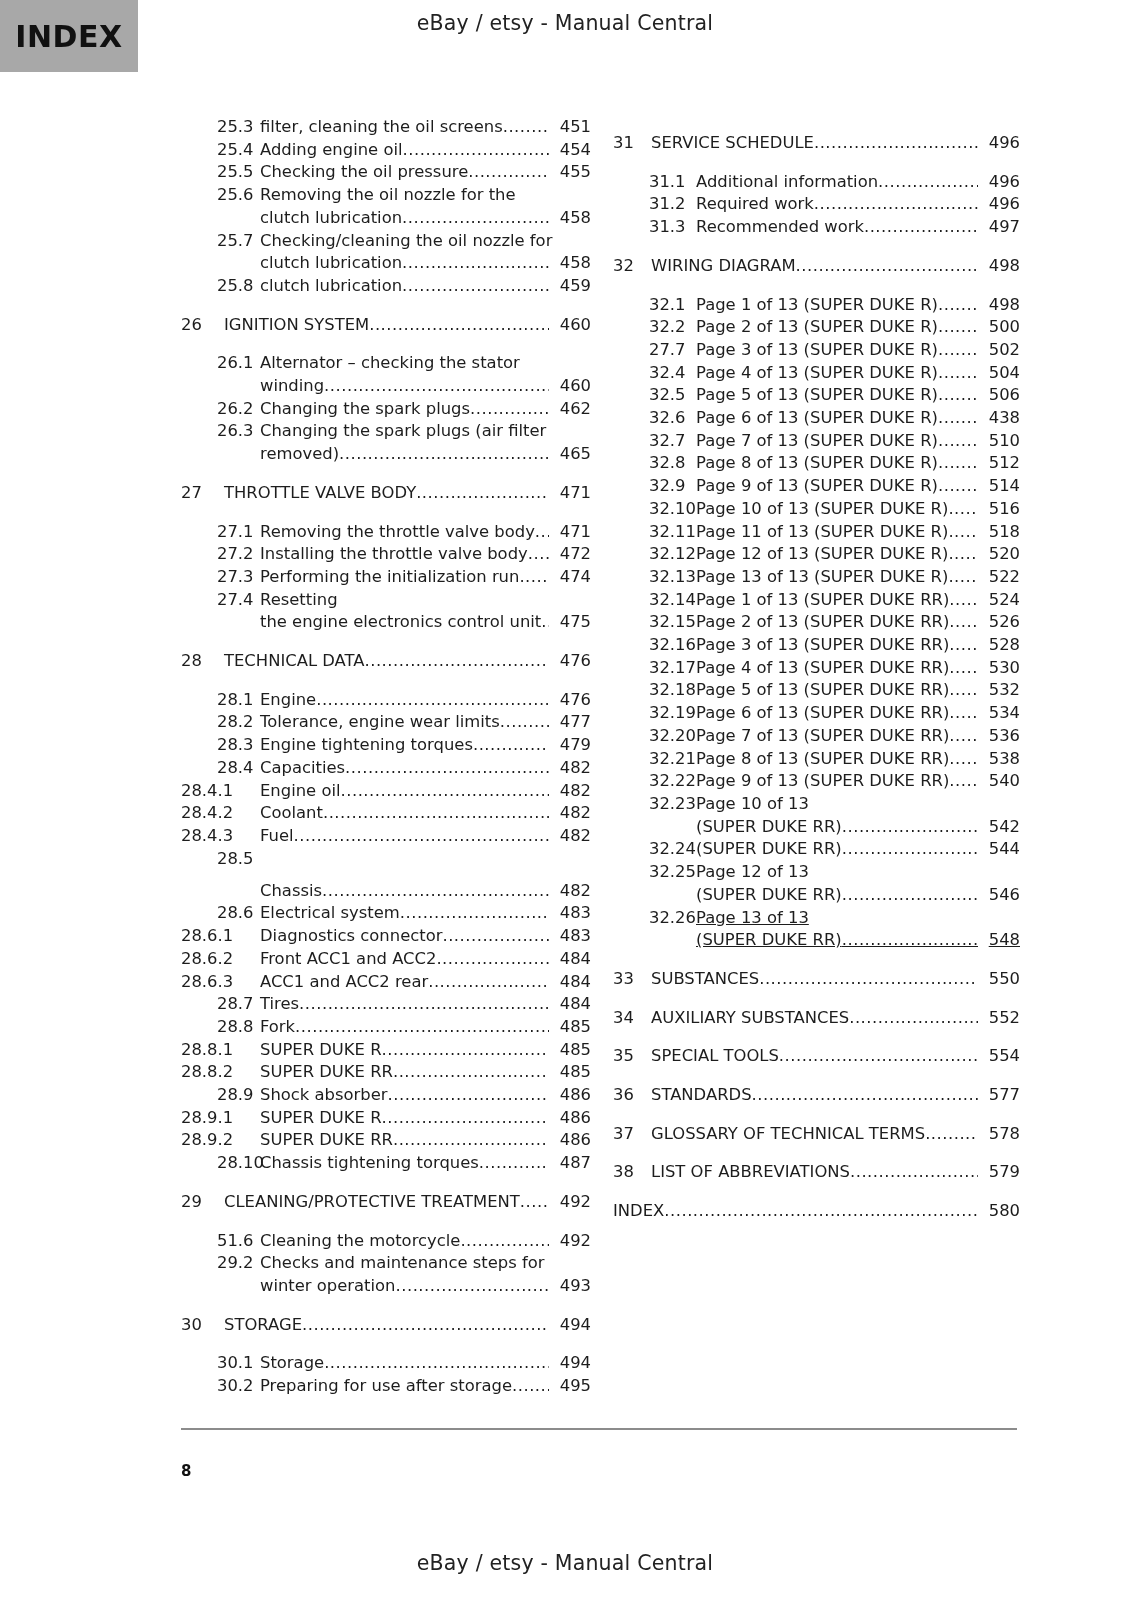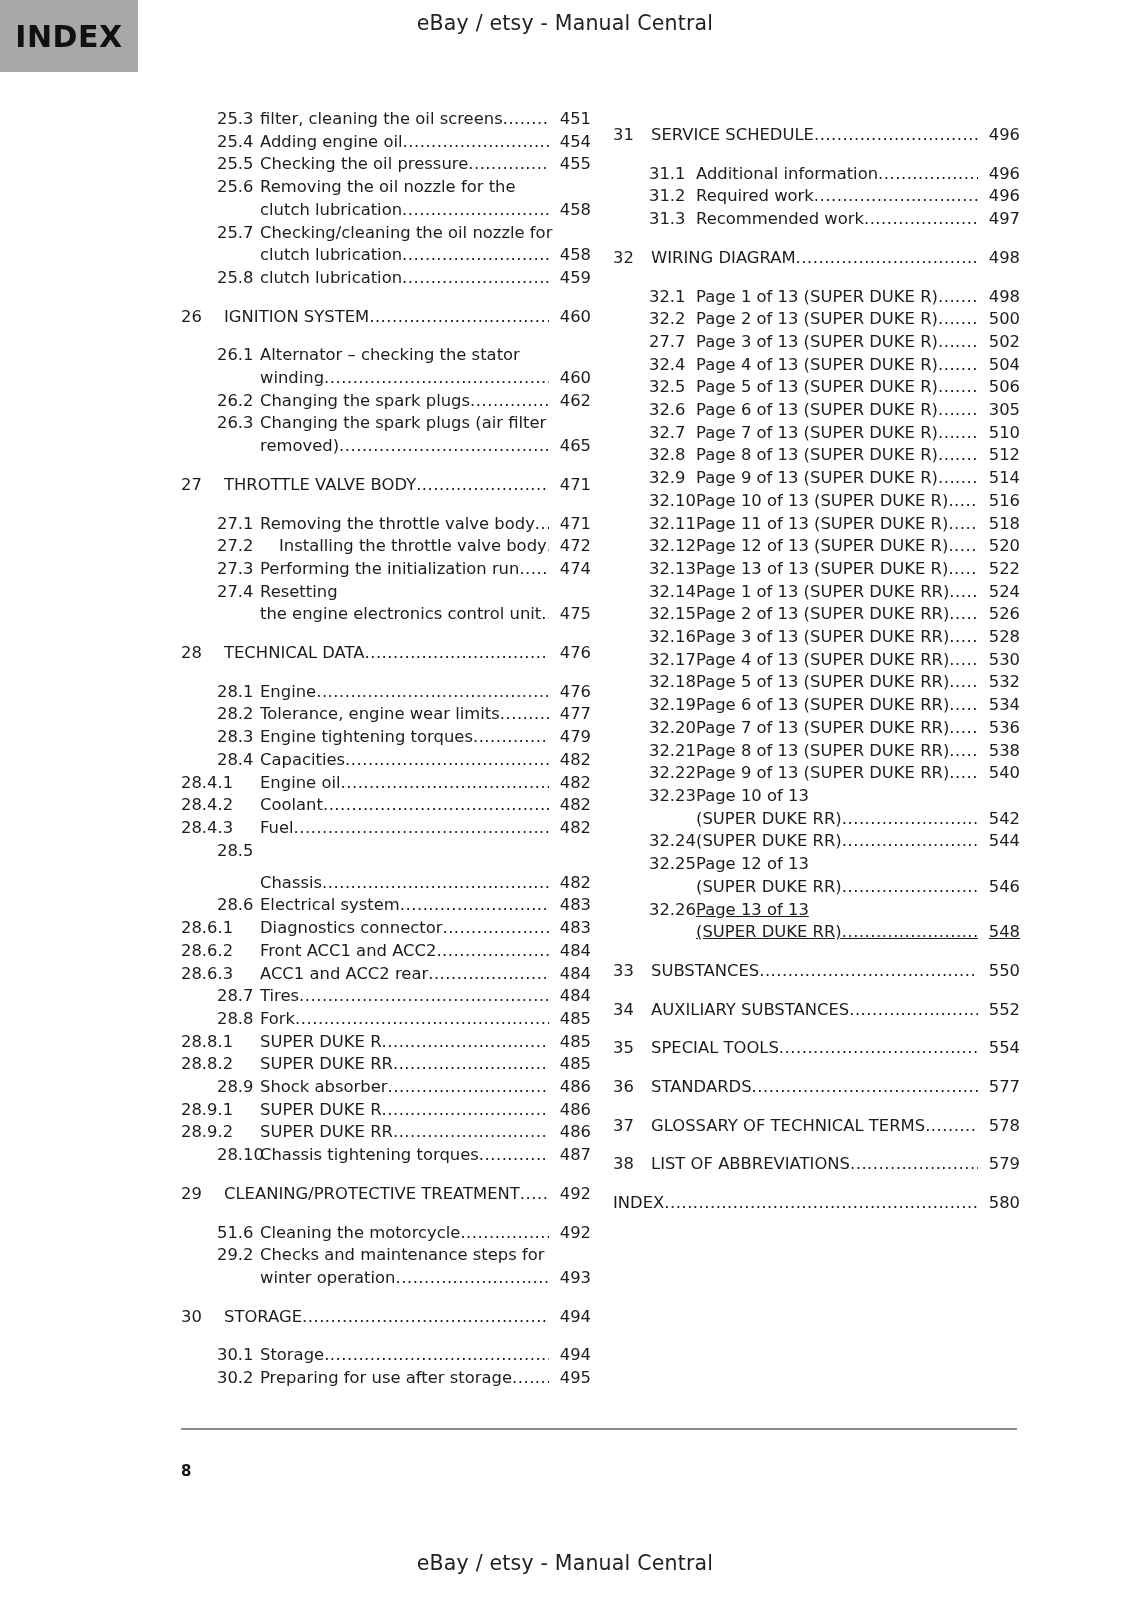--- a/index.html
+++ b/index.html
@@ -43,21 +43,21 @@
     text-align: center;
     font-size: 20.5px;
     color: #222;
     letter-spacing: 0.2px;
   }
 
   
   .toc {
     position: absolute;
     left: 0;
-    top: 108px;
+    top: 116px;
     width: 1130px;
     display: flex;
   }
   .col {
     position: relative;
   }
   .col-left  { width: 410px; margin-left: 181px; }
   .col-right { width: 407px; margin-left: 22px; }
 
   
@@ -300,21 +300,21 @@
               <span class="otxt">Removing the throttle valve body</span>
               <span class="odots dots">................................................................................................................</span>
               <span class="opg">471</span>
             </div>
           </div>
         </div>
       </div>
       <div class="entry lvl2">
         <span class="num">27.2</span>
         <div class="body">
-          <div style="flex: 1 1 auto; min-width: 0px; margin-left: 19px;">
+          <div style="flex: 1 1 auto; min-width: 0px;">
             <div class="oneline">
               <span class="otxt">Installing the throttle valve body</span>
               <span class="odots dots">................................................................................................................</span>
               <span class="opg">472</span>
             </div>
           </div>
         </div>
       </div>
       <div class="entry lvl2">
         <span class="num">27.3</span>
@@ -789,21 +789,21 @@
           </div>
         </div>
       </div>
       <div class="entry lvl2">
         <span class="num">32.6</span>
         <div class="body">
           <div style="flex: 1 1 auto; min-width: 0px;">
             <div class="oneline">
               <span class="otxt">Page 6 of 13 (SUPER DUKE R)</span>
               <span class="odots dots">................................................................................................................</span>
-              <span class="opg">305</span>
+              <span class="opg">438</span>
             </div>
           </div>
         </div>
       </div>
       <div class="entry lvl2">
         <span class="num">32.7</span>
         <div class="body">
           <div style="flex: 1 1 auto; min-width: 0px;">
             <div class="oneline">
               <span class="otxt">Page 7 of 13 (SUPER DUKE R)</span>

